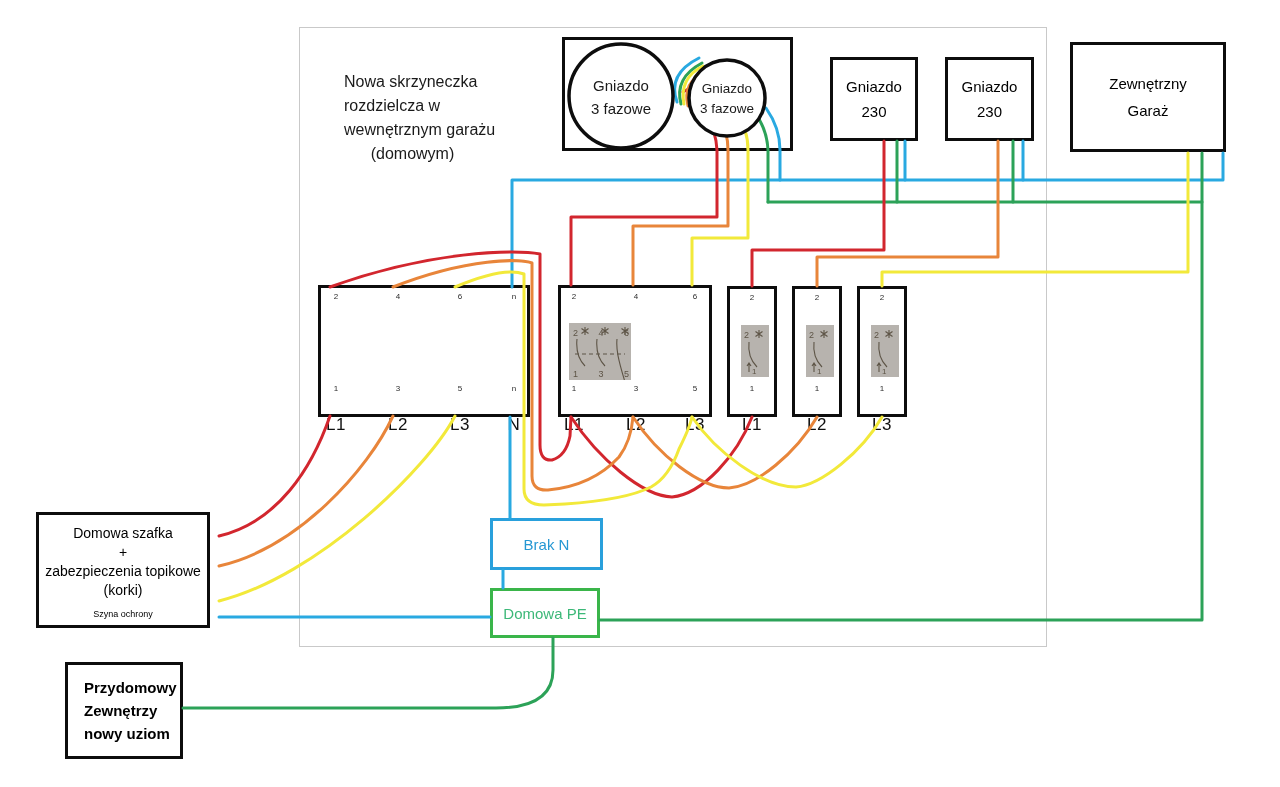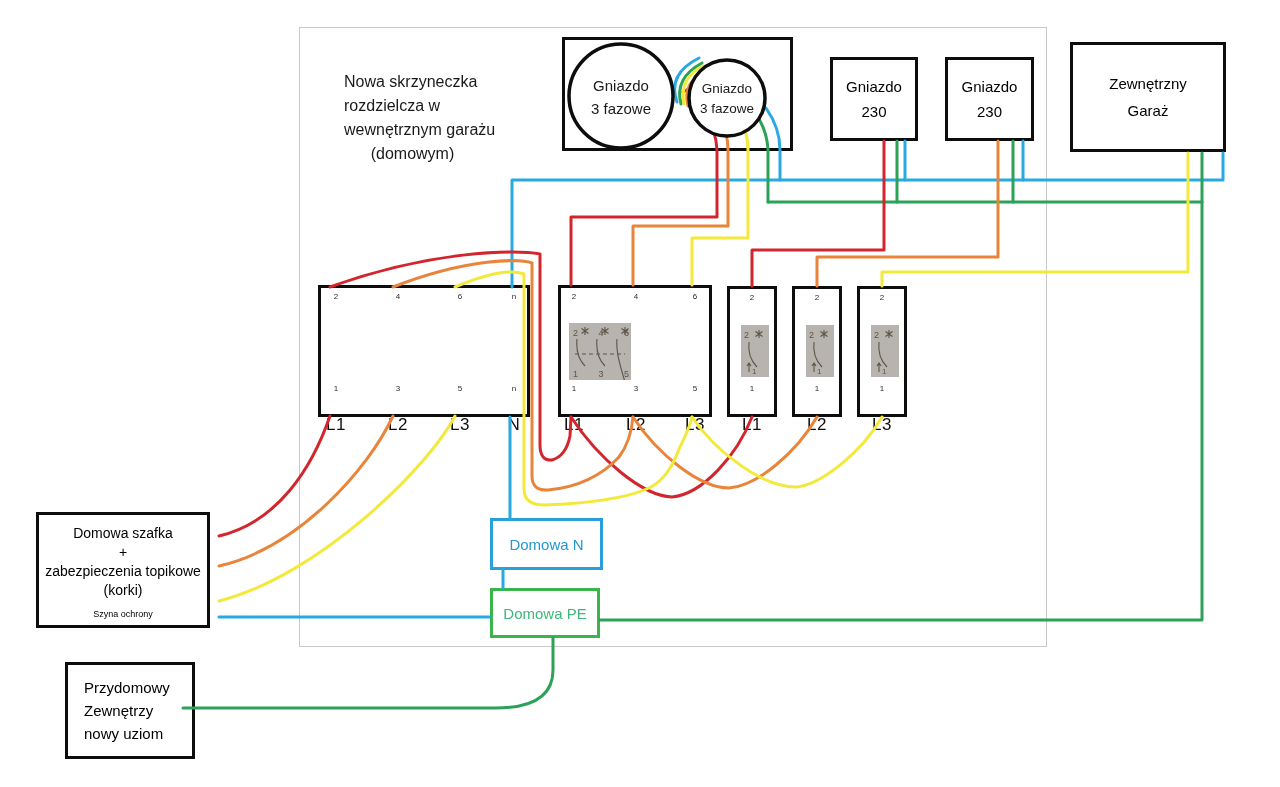--- a/index.html
+++ b/index.html
@@ -113,36 +113,36 @@
         <text x="3" y="13" font-size="9">2</text>
         <path class="sym" d="M18,5v8 M14.5,6.5l7,5 M21.5,6.5l-7,5 M8,17c-1,9 1,18 8,25 M8,47v-8 M6,41l2,-3 2,3"></path>
         <text x="11" y="49" font-size="8">1</text>
       </svg>
     </div>
     <span class="t-num" style="left:10px;top:95px;">1</span>
     <span class="t-phase" style="left:5px;top:102px;">L3</span>
   </div>
 
   <div class="box center" style="left:490px;top:518px;width:113px;height:52px;border-color:#29a0dc;">
-    <span style="font-size:15px;color:#2597d3;">Domowa N</span>
+    <span style="font-size:15px;color:#2597d3;">Brak N</span>
   </div>
 
   <div class="box center" style="left:490px;top:588px;width:110px;height:50px;border-color:#3ab54a;">
     <span style="font-size:15px;color:#3cb878;">Domowa PE</span>
   </div>
 
   <div class="box" style="left:36px;top:512px;width:174px;height:116px;text-align:center;padding-top:9px;">
     <div class="ml" style="font-size:14px;line-height:1.35;">Domowa szafka
 +
 zabezpieczenia topikowe
 (korki)</div>
     <div style="font-size:9px;margin-top:9px;">Szyna ochrony</div>
   </div>
 
-  <div class="box" style="left:65px;top:662px;width:130px;height:97px;border-width:3.5px;display:flex;align-items:center;">
+  <div class="box" style="left:65px;top:662px;width:118px;height:97px;border-width:3.5px;display:flex;align-items:center;font-weight:bold;">
     <div class="ml" style="font-size:15px;line-height:1.55;padding-left:16px;">Przydomowy
 Zewnętrzy
 nowy uziom</div>
   </div>
 
   <svg id="wires" width="1280" height="787" viewBox="0 0 1280 787">
 
     <path class="wire" d="M512,287 L512,180 L1223,180 L1223,153" stroke="#29a9e1"></path>
     <path class="wire" d="M905,141 L905,180" stroke="#29a9e1"></path>
     <path class="wire" d="M1023,141 L1023,180" stroke="#29a9e1"></path>

